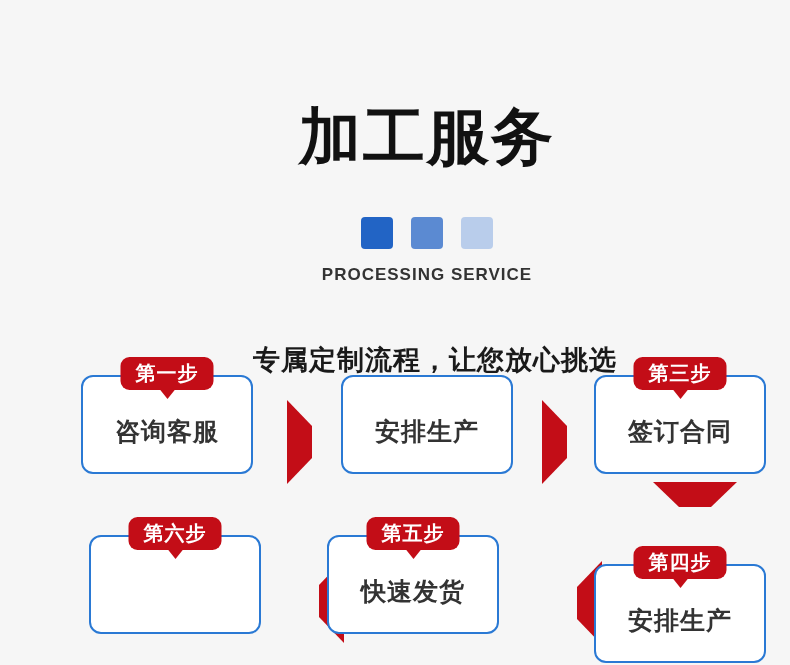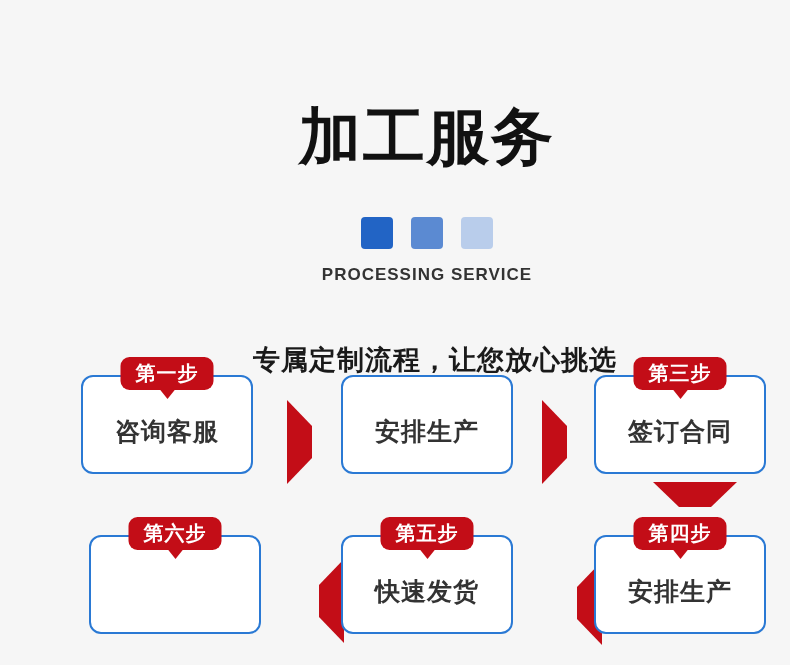--- a/index.html
+++ b/index.html
@@ -128,22 +128,22 @@
     border-left: 26px solid transparent;
     border-right: 26px solid transparent;
     border-top: 25px solid #c30d17;
   }
 
   
   .pos-step1 { left: 49px;  top: 343px; }
   .pos-step2 { left: 309px; top: 343px; }
   .pos-step3 { left: 562px; top: 343px; }
   .pos-step6 { left: 57px;  top: 503px; }
-  .pos-step5 { left: 309px; top: 503px; }
-  .pos-step4 { left: 562px; top: 503px; }
+  .pos-step5 { left: 295px; top: 503px; }
+  .pos-step4 { left: 562px; top: 532px; }
 
   .pos-ar1   { left: 255px; top: 368px; }
   .pos-ar2   { left: 510px; top: 368px; }
   .pos-adown { left: 621px; top: 450px; }
   .pos-al1   { left: 513px; top: 529px; }
   .pos-al2   { left: 255px; top: 527px; }
 </style>
 </head>
 <body>
 

